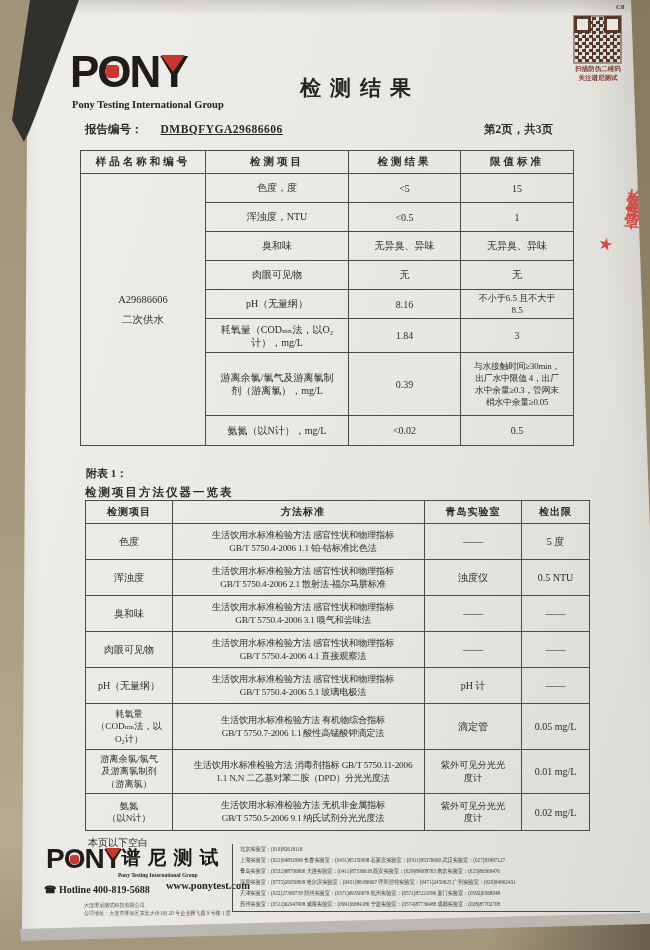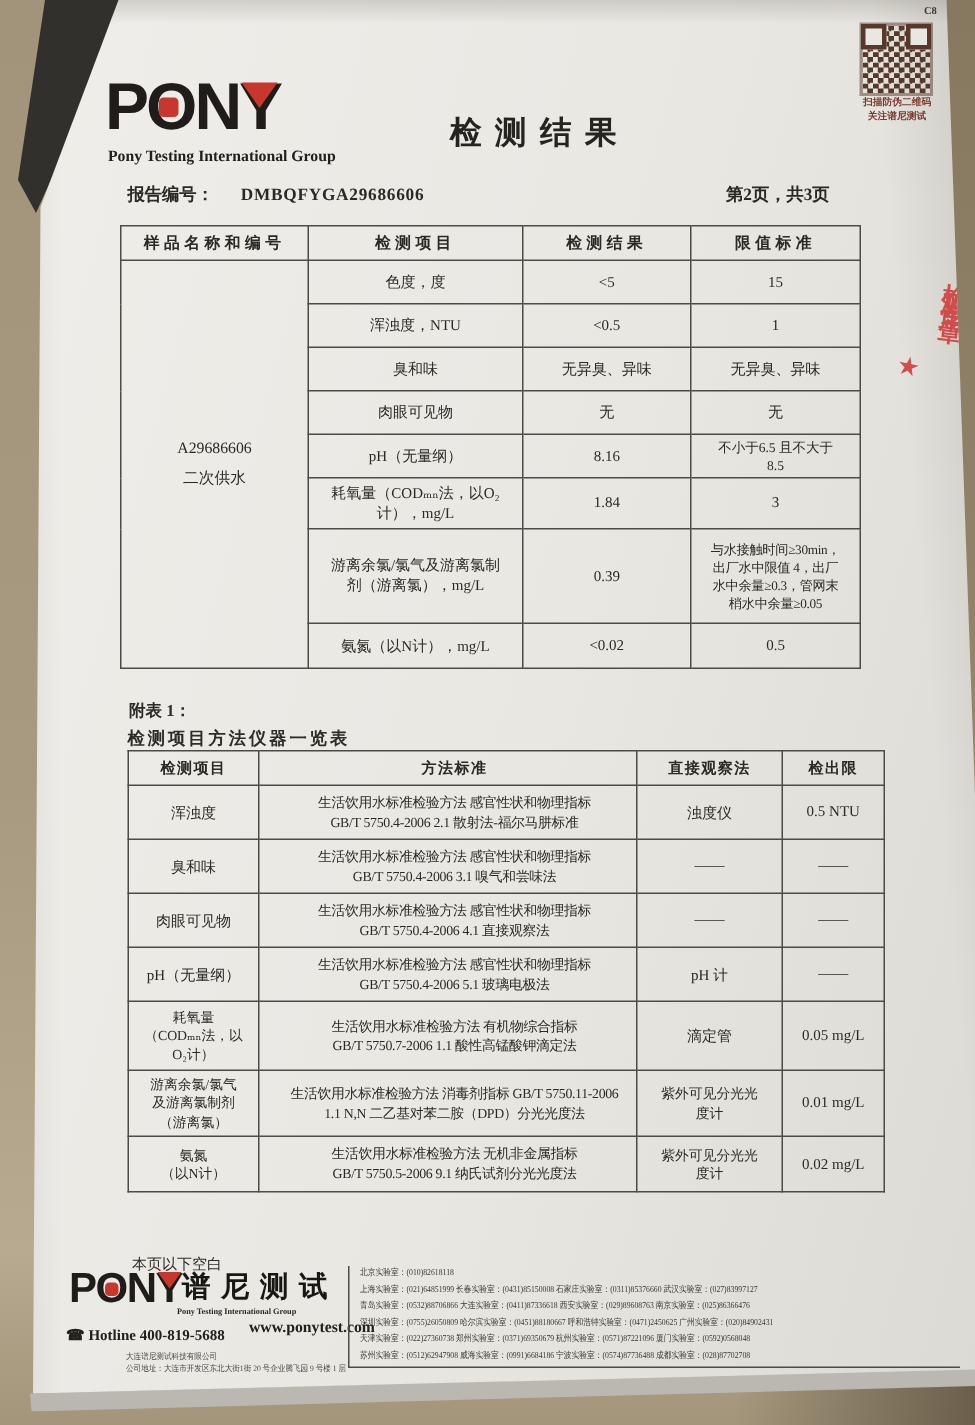--- a/index.html
+++ b/index.html
@@ -42,21 +42,21 @@
   .qr{left:575px;top:17px;width:45px;height:45px;background:
       repeating-conic-gradient(#57392c 0% 25%,rgba(0,0,0,0) 0% 50%) 0 0/7px 7px;
       outline:2px solid rgba(87,57,44,.5);}
   .qr::before,.qr::after{content:"";position:absolute;width:11px;height:11px;
       border:3px solid #57392c;background:#e9e7e2;}
   .qr::before{left:-1px;top:-1px;} .qr::after{right:-1px;top:-1px;}
   .qr-cap{left:571px;width:54px;font-size:6.5px;line-height:8.5px;color:#7a3b2e;
       text-align:center;font-weight:bold;}
   .corner-label{left:616px;top:3px;font-size:7px;color:#3c3c3c;font-weight:bold;}
   .report-line{left:85px;top:122px;width:468px;font-size:11.5px;font-weight:bold;color:#2b2926;}
-  .report-no{margin-left:18px;letter-spacing:.5px;}
+  .report-no{margin-left:18px;letter-spacing:.5px;text-decoration:underline;}
   .page-info{float:right;}
 
   
   .stamp{right:-4px;top:168px;width:58px;height:185px;color:#cf3a38;z-index:3;opacity:.88;}
   .stamp-text{position:absolute;right:8px;top:8px;writing-mode:vertical-rl;
     font-size:16px;font-weight:bold;letter-spacing:6px;transform:rotate(7deg);}
   .stamp-star{position:absolute;left:2px;top:66px;font-size:17px;transform:rotate(12deg);}
 
   
   table{border-collapse:collapse;table-layout:fixed;position:absolute;
@@ -187,22 +187,29 @@
       </table>
 
     <div class="abs appendix-label">附表 1：</div>
     <div class="abs appendix-caption">检测项目方法仪器一览表</div>
 
     <table class="t2">
       <tbody>
           <tr class="h23">
         <th class="c0">检测项目</th>
         <th class="c1">方法标准</th>
-        <th class="c2">直接观察法</th>
+        <th class="c2">青岛实验室</th>
         <th class="c3">检出限</th>
+      </tr>
+      <tr class="h36">
+        <td class="c0">色度</td>
+        <td class="c1 method">生活饮用水标准检验方法 感官性状和物理指标
+GB/T 5750.4-2006 1.1 铂-钴标准比色法</td>
+        <td class="c2">——</td>
+        <td class="c3">5 度</td>
       </tr>
       <tr class="h36">
         <td class="c0 dotted">浑浊度</td>
         <td class="c1 method dotted">生活饮用水标准检验方法 感官性状和物理指标
 GB/T 5750.4-2006 2.1 散射法-福尔马肼标准</td>
         <td class="c2 dotted">浊度仪</td>
         <td class="c3 dotted">0.5 NTU</td>
       </tr>
       <tr class="h36">
         <td class="c0 dotted">臭和味</td>

